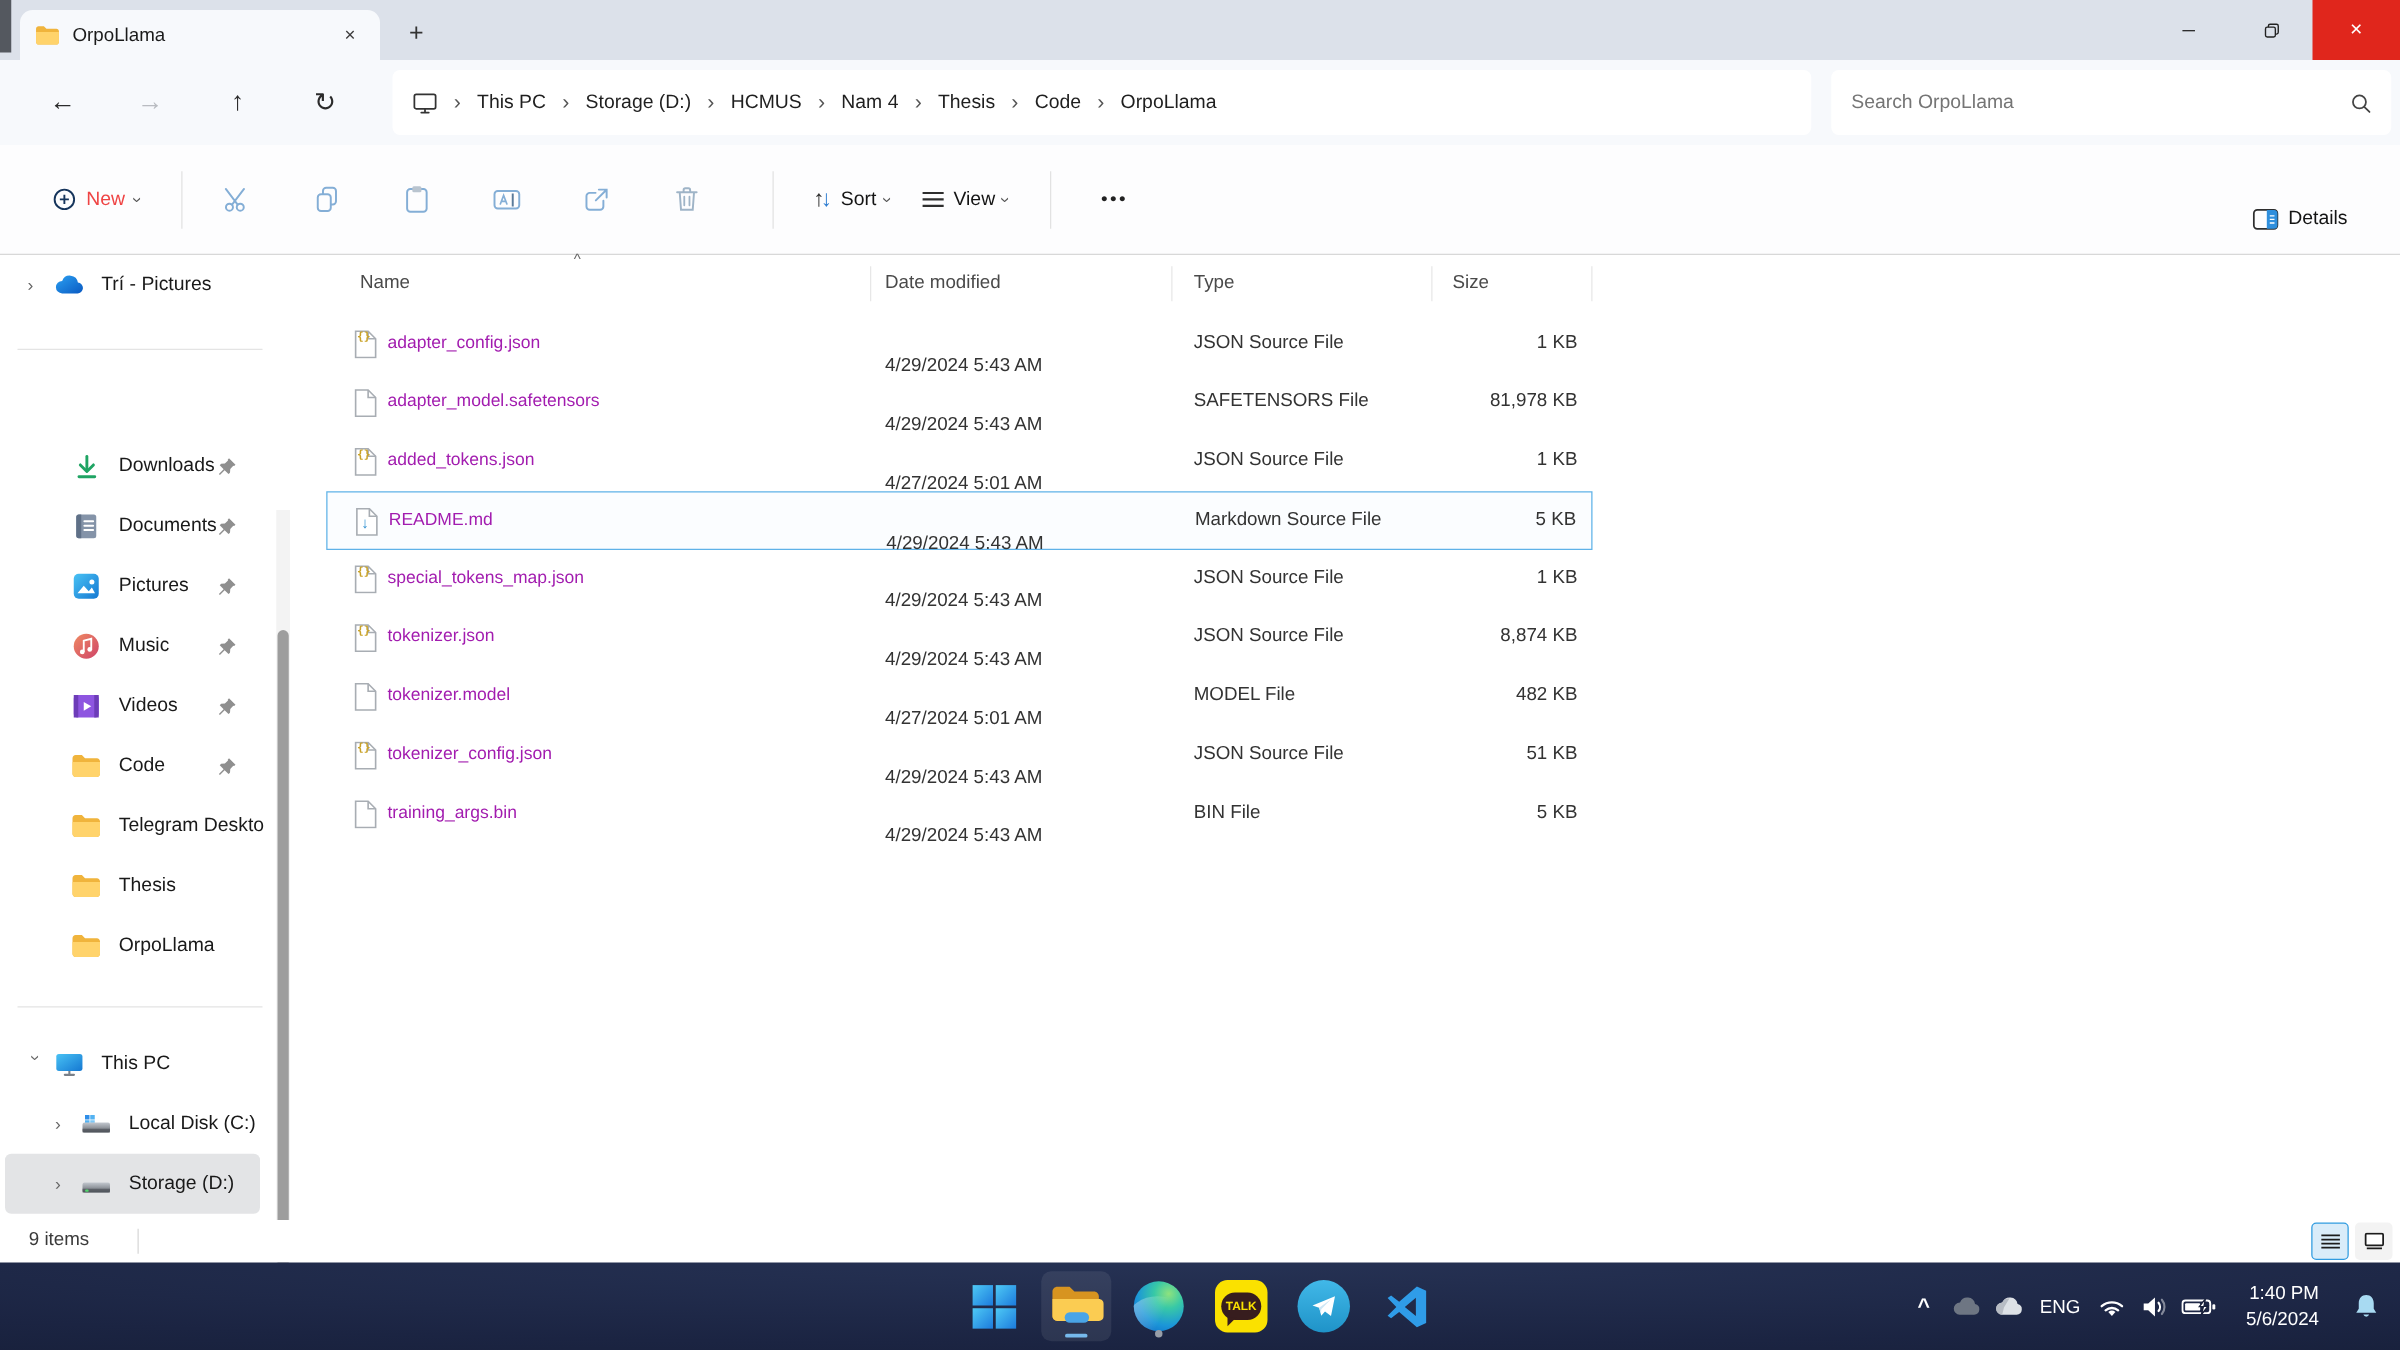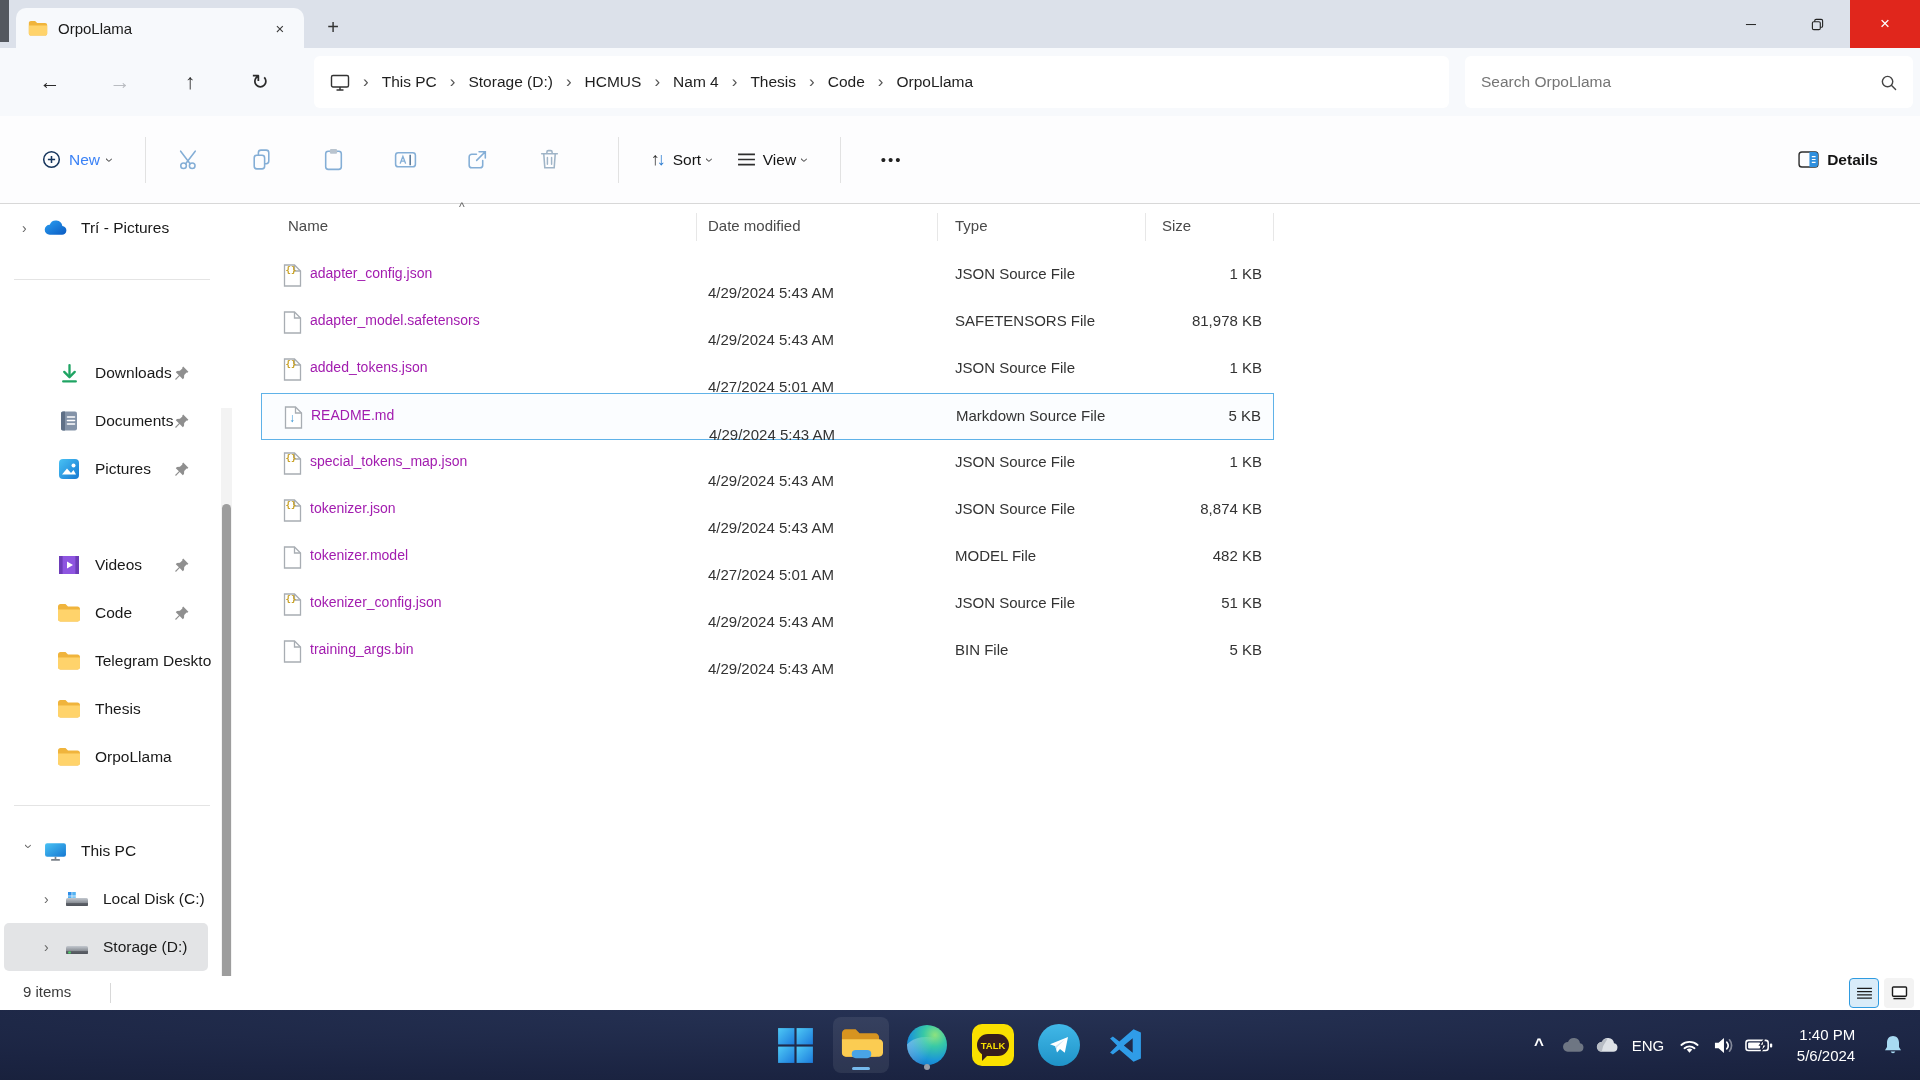--- a/index.html
+++ b/index.html
@@ -26,30 +26,30 @@
   .bc-icon { width:20px; height:19px; flex:0 0 auto; }
   .bc-chev { font-size:17px; color:#555; padding:0 13px; }
   .crumb { font-size:15.5px; color:#1f1f1f; white-space:nowrap; }
   .search-pill { height:52px; width:448px; background:#fff; border-radius:6px; display:flex; align-items:center; padding:0 16px; margin-left:16px;justify-content:center; }
   .search-pill input { border:none; outline:none; background:transparent; flex:1; font-family:inherit; font-size:15.5px; color:#1f1f1f; }
   .search-pill input::placeholder { color:#757575; }
 
   
   .toolbar { position:absolute; left:0; top:116px; width:1920px; height:88px; background:#fdfdfe; border-bottom:1px solid #d8d8d8; display:flex; align-items:center; padding:0 30px; }
   .tb-new { display:flex; align-items:center; gap:8px; padding:0 12px; height:48px; border-radius:6px; }
-  .tb-new .lbl { font-size:15.5px; color:#3b82f6; }
+  .tb-new .lbl { font-size:15.5px; color:#ef4444; }
   .tb-sep { width:1px; height:46px; background:#e2e2e2; margin:0 20px; }
   .tb-ic { width:48px; height:48px; display:flex; align-items:center; justify-content:center; margin-right:24px; border-radius:6px; }
   .tb-txtbtn { display:flex; align-items:center; gap:7px; height:48px; padding:0 12px; border-radius:6px; }
   .tb-txtbtn .lbl { font-size:15.5px; color:#141414; }
   .chev { display:inline-block; font-size:14px; color:#555; transform:rotate(90deg); transform-origin:center; }
   .sort-glyph b { font-weight:400; font-size:18px; }
   .sort-up { color:#2e2e2e; } .sort-down { color:#2e7dd1; margin-left:-3px; }
   .tb-more { font-size:15px; letter-spacing:2px; color:#222; padding:0 14px; height:48px; display:flex; align-items:center; margin-left:6px; }
-  .tb-details { position:absolute; right:30px; display:flex; align-items:center; gap:8px; height:48px; padding:0 12px; border-radius:6px;font-weight:bold; }
+  .tb-details { position:absolute; right:30px; display:flex; align-items:flex-end; gap:8px; height:48px; padding:0 12px; border-radius:6px; }
   .tb-details .lbl { font-size:15.5px; color:#141414; }
 
   
   .sidebar { position:absolute; left:0; top:204px; width:233px; height:772px; background:#fff; }
   .side-row { position:absolute; left:0; width:220px; height:48px; display:flex; align-items:center; padding-left:22px; }
   .side-row .sv-chev { width:20px; font-size:14px; color:#666; flex:0 0 auto; }
   .side-row .sv-chev.down { transform:rotate(90deg); width:14px; margin-right:6px; }
   .side-row .sv-ic { width:26px; height:24px; display:flex; align-items:center; justify-content:center; flex:0 0 auto; margin-right:13px; }
   .side-row .sv-lbl { font-size:15.5px; color:#191919; white-space:nowrap; overflow:hidden; max-width:118px; }
   .side-row .pin { position:absolute; right:30px; top:16px; width:16px; height:16px; }
@@ -348,20 +348,36 @@
         </svg>
     </span>
     <span class="sv-lbl">Documents</span>
     <span class="pin">
         <svg viewBox="0 0 16 16" width="16" height="16">
           <path d="M9.2 1.6l5.2 5.2-1.1 1-.7-.2-2.4 2.5-.2 3-1.2 1.1-3.1-3.1-3.8 3.8-.8-.8 3.8-3.8L1.8 7.2 2.9 6l3-.2 2.5-2.4-.2-.7z" fill="#8f8f8f"></path>
         </svg>
       </span>
   </div>
 
+  <div class="side-row nochev" style="top:289px">
+    <span class="sv-ic">
+      <svg viewBox="0 0 22 22" width="22" height="22">
+          <circle cx="11" cy="11" r="10" fill="url(#g-mus)"></circle>
+          <path d="M9 15.5V6.5l6-1.5v8.5" fill="none" stroke="#fff" stroke-width="1.5"></path>
+          <circle cx="7.8" cy="15.5" r="1.9" fill="#fff"></circle>
+          <circle cx="13.8" cy="13.5" r="1.9" fill="#fff"></circle>
+        </svg>
+    </span>
+    <span class="sv-lbl">Music</span>
+    <span class="pin">
+        <svg viewBox="0 0 16 16" width="16" height="16">
+          <path d="M9.2 1.6l5.2 5.2-1.1 1-.7-.2-2.4 2.5-.2 3-1.2 1.1-3.1-3.1-3.8 3.8-.8-.8 3.8-3.8L1.8 7.2 2.9 6l3-.2 2.5-2.4-.2-.7z" fill="#8f8f8f"></path>
+        </svg>
+      </span>
+  </div>
 
   <div class="side-row nochev" style="top:337px">
     <span class="sv-ic">
       <svg viewBox="0 0 22 22" width="22" height="22">
           <rect x="1" y="2" width="20" height="18" rx="3" fill="#8e55e0"></rect>
           <rect x="1" y="2" width="3.6" height="18" fill="#6d3cb8"></rect>
           <rect x="17.4" y="2" width="3.6" height="18" fill="#6d3cb8"></rect>
           <path d="M9 7.5l6 3.5-6 3.5z" fill="#fff"></path>
         </svg>
     </span>

